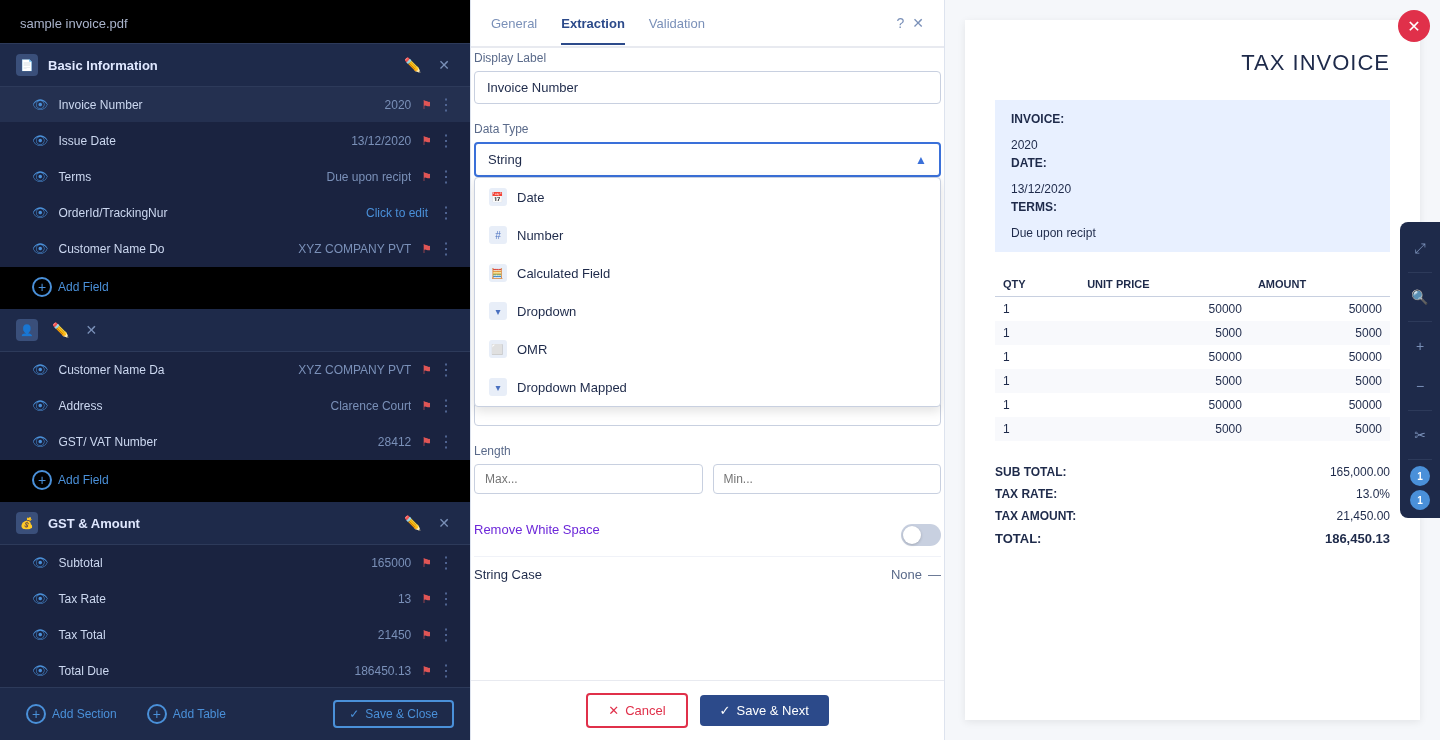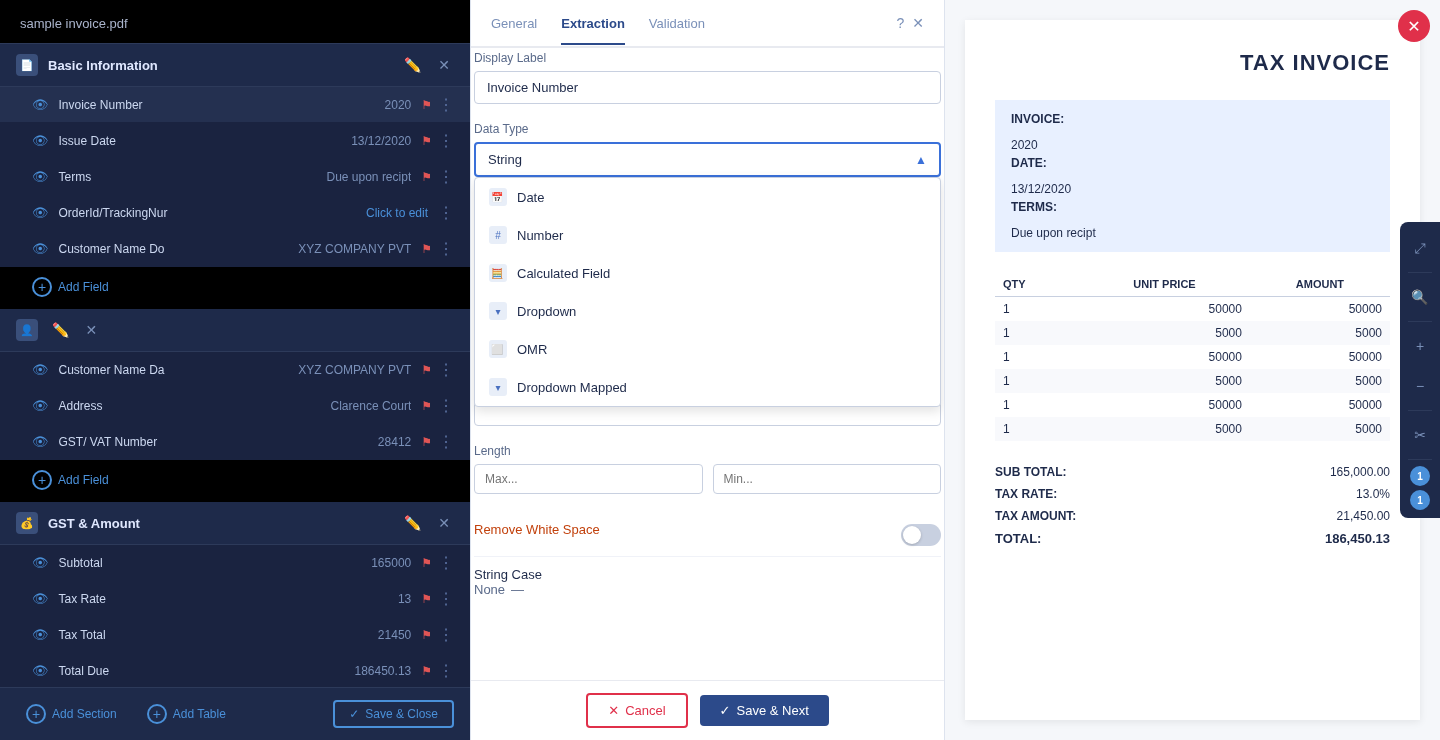--- a/index.html
+++ b/index.html
@@ -179,21 +179,21 @@
 
     .field-section-title {
       font-size: 12px; font-weight: 600; color: #1e2a4a;
       margin: 16px 0 12px; text-transform: uppercase; letter-spacing: 0.5px;
     }
 
     .toggle-row {
       display: flex; align-items: flex-start; justify-content: space-between;
       padding: 10px 0; border-bottom: 1px solid #f0f2f8;
     }
-    .toggle-label { font-size: 13px; color: #c2410c; font-weight: 500; }
+    .toggle-label { font-size: 13px; color: #6d28d9; font-weight: 500; }
     .toggle-sublabel { font-size: 11px; color: #8a9ab8; margin-top: 2px; }
 
     .toggle {
       width: 40px; height: 22px; background: #c8d0e0; border-radius: 11px;
       position: relative; cursor: pointer; flex-shrink: 0; margin-top: 2px;
     }
     .toggle::after {
       content: ''; position: absolute;
       width: 18px; height: 18px; background: #fff;
       border-radius: 50%; top: 2px; left: 2px;
@@ -210,23 +210,22 @@
       padding: 7px 10px; font-size: 12px; min-height: 32px;
     }
 
     .length-row { display: flex; gap: 10px; }
     .length-input {
       flex: 1; border: 1px solid #c8d0e0; border-radius: 4px;
       padding: 7px 10px; font-size: 12px; color: #aab4cc;
     }
 
     .string-case-row {
-      display: flex; align-items: flex-start; justify-content: space-between;
+      display: flex; align-items: center; justify-content: space-between;
       padding: 10px 0;
-      flex-direction: column;
     }
     .string-case-label { font-size: 13px; color: #1e2a4a; font-weight: 500; }
     .string-case-value { display: flex; align-items: center; gap: 6px; color: #5a6a8a; font-size: 13px; }
 
     .dialog-footer {
       border-top: 1px solid #e8eaf0;
       padding: 12px 20px;
       display: flex; align-items: center; justify-content: center; gap: 12px;
     }
     .cancel-btn {
@@ -259,39 +258,39 @@
     }
     .invoice-paper {
       background: #fff;
       width: 520px;
       min-height: 600px;
       padding: 30px 30px;
       box-shadow: 0 2px 8px rgba(0,0,0,0.08);
     }
     .invoice-title {
       text-align: right;
-      font-size: 22px; font-weight: 700; color: #1e2a4a;
+      font-size: 22px; font-weight: 400; color: #1e2a4a;
       margin-bottom: 24px;
       letter-spacing: 1px;
     }
     .invoice-meta {
       background: #e8f0ff;
       padding: 12px 16px; margin-bottom: 20px;
     }
     .invoice-meta-row {
       display: flex; gap: 12px; margin-bottom: 4px; flex-direction: column;
     }
     .invoice-meta-row:last-child { margin-bottom: 0; }
     .meta-key { font-size: 12px; font-weight: 600; color: #1e2a4a; min-width: 70px; }
     .meta-val { font-size: 12px; color: #1e2a4a; }
 
     .invoice-table { width: 100%; border-collapse: collapse; margin-bottom: 20px; }
     .invoice-table th {
       font-size: 11px; font-weight: 600; color: #1e2a4a;
-      text-align: center; padding: 6px 8px; border-bottom: 1px solid #c8d0e0;
+      text-align: left; padding: 6px 8px; border-bottom: 1px solid #c8d0e0;
     }
     .invoice-table td {
       font-size: 12px; color: #1e2a4a;
       text-align: right; padding: 5px 8px;
     }
     .invoice-table tr:nth-child(even) td { background: #f8f9fc; }
 
     .invoice-totals { margin-top: 12px; }
     .total-row {
       display: flex; justify-content: space-between;

